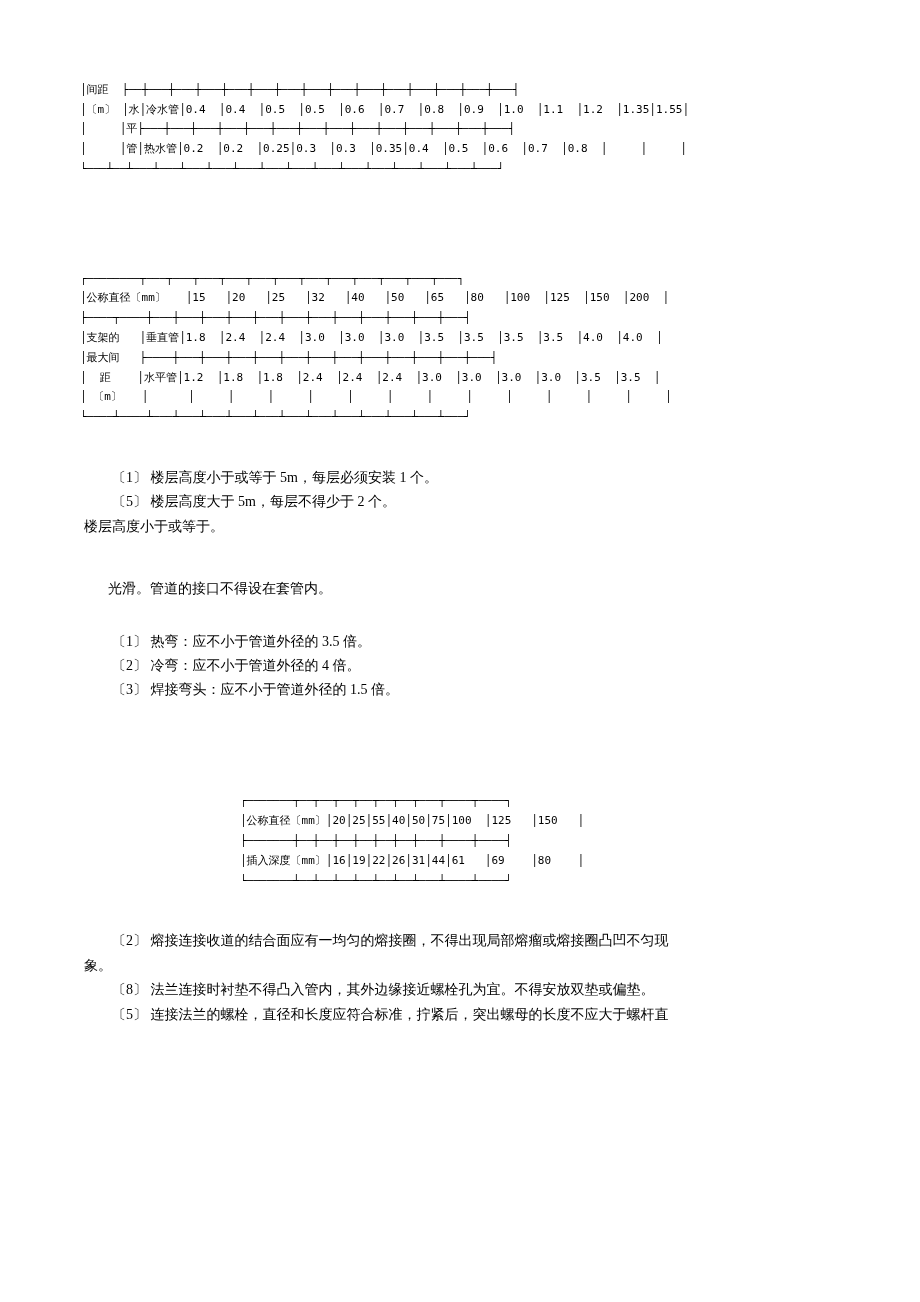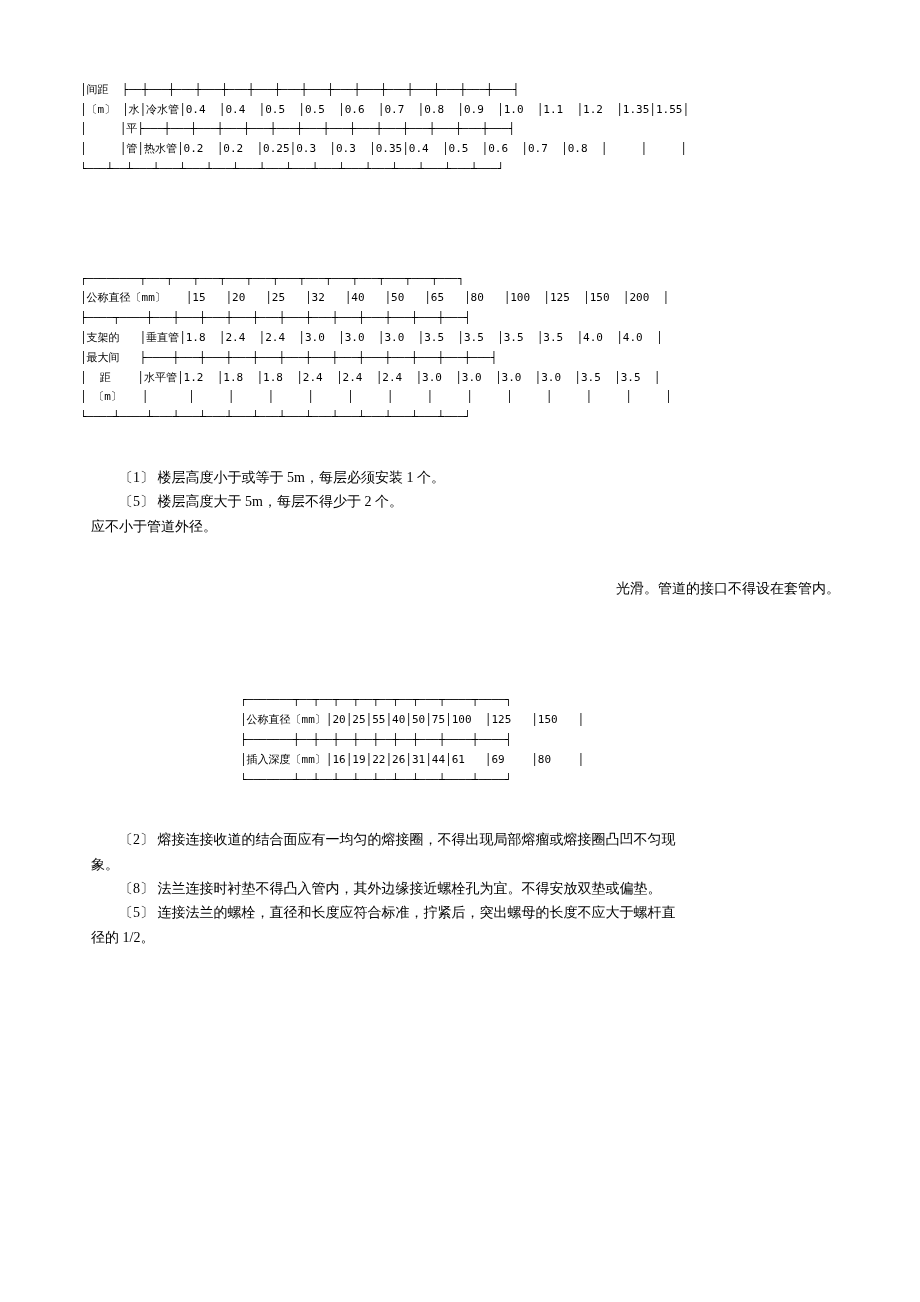--- a/index.html
+++ b/index.html
@@ -20,33 +20,32 @@
       line-height: 1.8;
       letter-spacing: 0;
     }
     .table-block {
       margin-bottom: 40px;
     }
     .notes {
       margin: 20px 0 40px 0;
     }
     .notes p {
-      margin: 2px 11px;
+      margin: 2px 4px;
       text-indent: 2em;
     }
     .notes p.wrap {
       text-indent: 0;
     }
     .section {
       margin: 30px 0;
     }
     .section p {
       margin: 2px 0;
       text-indent: 2em;
-      text-align: right;
     }
     .center-table {
       text-align: left;
       margin-left: 160px;
     }
   </style>
 </head>
 <body>
 
 <div class="table-block table-text">
@@ -66,39 +65,41 @@
 <span><span>│支架的</span><span>   │垂直管</span><span>│1.8  │2.4  │2.4  │3.0  │3.0  │3.0  │3.5  │3.5  │3.5  │3.5  │4.0  │4.0  │</span></span>
 <span><span>│最大间</span>   ├────┼───┼───┼───┼───┼───┼───┼───┼───┼───┼───┼───┼───┤</span>
 <span><span>│  距</span><span>    │水平管</span><span>│1.2  │1.8  │1.8  │2.4  │2.4  │2.4  │3.0  │3.0  │3.0  │3.0  │3.5  │3.5  │</span></span>
 <span><span>│ 〔m〕</span><span>   │      │     │     │     │     │     │     │     │     │     │     │     │     │</span></span>
 <span>└────┴────┴───┴───┴───┴───┴───┴───┴───┴───┴───┴───┴───┴───┘</span>
 </div>
 
 <div class="notes">
   <p>〔1〕 楼层高度小于或等于 5m，每层必须安装 1 个。</p>
   <p>〔5〕 楼层高度大于 5m，每层不得少于 2 个。</p>
-  <p class="wrap">应不小于管道外径。</p>
+  <p class="wrap">楼层高度小于或等于。</p>
 </div>
 
 <div class="section">
   <p>光滑。管道的接口不得设在套管内。</p>
 </div>
 
 <div class="notes">
+  <p>〔1〕 热弯：应不小于管道外径的 3.5 倍。</p>
+  <p>〔2〕 冷弯：应不小于管道外径的 4 倍。</p>
+  <p>〔3〕 焊接弯头：应不小于管道外径的 1.5 倍。</p>
 </div>
 
 <div style="height:30px"></div>
 
 <div class="table-block table-text center-table">
 <span>┌───────┬──┬──┬──┬──┬──┬──┬───┬────┬────┐</span>
 <span>│公称直径〔mm〕│20│25│55│40│50│75│100  │125   │150   │</span>
 <span>├───────┼──┼──┼──┼──┼──┼──┼───┼────┼────┤</span>
 <span>│插入深度〔mm〕│16│19│22│26│31│44│61   │69    │80    │</span>
 <span>└───────┴──┴──┴──┴──┴──┴──┴───┴────┴────┘</span>
 </div>
 
 <div class="notes">
   <p>〔2〕 熔接连接收道的结合面应有一均匀的熔接圈，不得出现局部熔瘤或熔接圈凸凹不匀现</p>
   <p class="wrap">象。</p>
   <p>〔8〕 法兰连接时衬垫不得凸入管内，其外边缘接近螺栓孔为宜。不得安放双垫或偏垫。</p>
   <p>〔5〕 连接法兰的螺栓，直径和长度应符合标准，拧紧后，突出螺母的长度不应大于螺杆直</p>
-  <p class="wrap">径的 1/2。</p>
 </div>
 
 </body></html>

